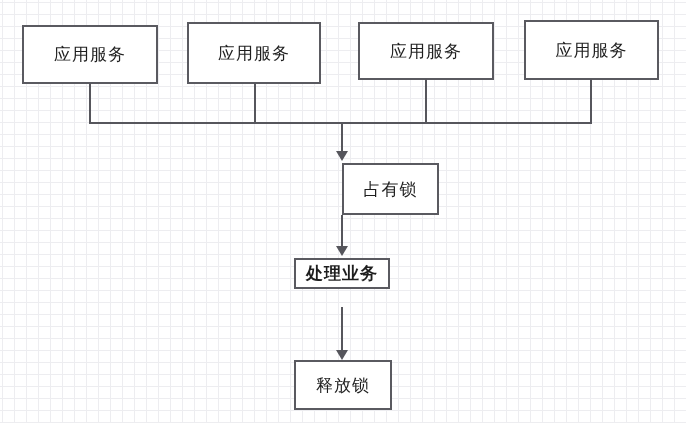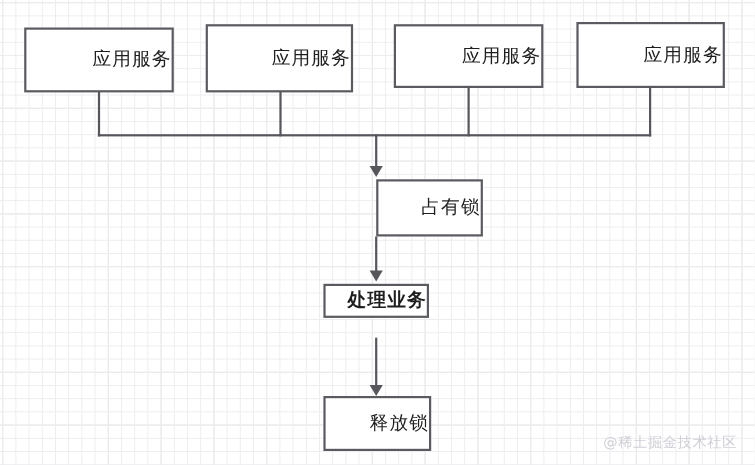--- a/index.html
+++ b/index.html
@@ -26,21 +26,21 @@
     background-size: 12px 12px, 12px 12px, 48px 48px, 48px 48px;
     background-position: 2px 2px, 2px 2px, 2px 2px, 2px 2px;
   }
   .node {
     position: absolute;
     box-sizing: border-box;
     background: #ffffff;
     border: 2px solid #5a5a60;
     display: flex;
     align-items: center;
-    justify-content: flex-end;
+    justify-content: center;
     color: #1e1e1e;
     font-size: 17px;
     letter-spacing: 1px;
     font-family: "DejaVu Sans", "Liberation Sans", sans-serif;
   }
   .node span {
     display: block;
     line-height: 1;
   }
   .conn {
@@ -110,15 +110,14 @@
     <span>处理业务</span>
   </div>
 
   <div class="conn v" style="left:341px; top:307px; height:45px;"></div>
   <div class="arrowhead" style="left:336px; top:350px;"></div>
 
   <div class="node" style="left:294px; top:360px; width:98px; height:50px;">
     <span>释放锁</span>
   </div>
 
-  <div class="watermark">@稀土掘金技术社区</div>
 
 </div>
 
 </body></html>

